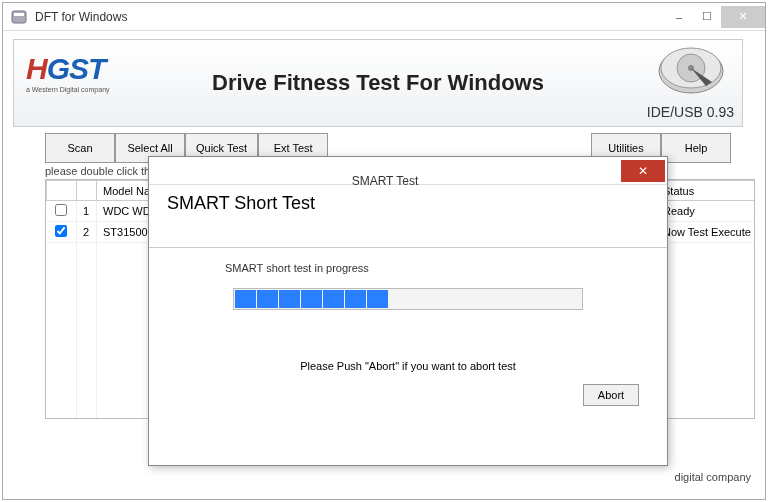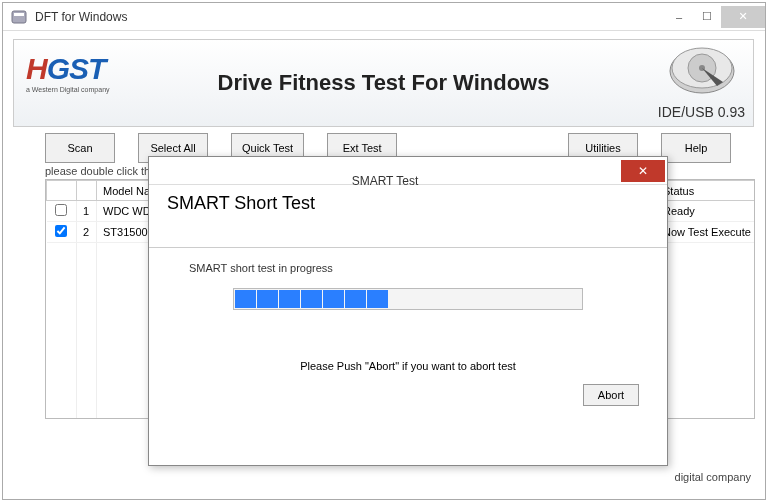--- a/index.html
+++ b/index.html
@@ -8,32 +8,32 @@
 
 .main-window { position: absolute; top: 2px; left: 2px; width: 764px; height: 498px; border: 1px solid #aaa; background: #fff; }
 .titlebar { height: 28px; background: #fff; display: flex; align-items: center; padding: 0 0 0 8px; border-bottom: 1px solid #ddd; }
 .titlebar .app-icon { width: 16px; height: 16px; margin-right: 8px; }
 .titlebar .title { flex: 1; text-align: left; font-size: 12px; color: #333; }
 .titlebar .win-controls { display: flex; }
 .titlebar .win-btn { width: 28px; height: 22px; display: flex; align-items: center; justify-content: center; font-size: 11px; color: #555; cursor: default; }
 .titlebar .win-btn.close { background: #ccc; color: #fff; width: 44px; }
 
 
-.banner { margin: 8px 11px 4px 10px; height: 88px; border: 1px solid #ccc; background: linear-gradient(#fff, #eef1f4); position: relative; display: flex; align-items: center; }
+.banner { margin: 8px 22px 4px 10px; height: 88px; border: 1px solid #ccc; background: linear-gradient(#fff, #eef1f4); position: relative; display: flex; align-items: center; }
 .logo { position: absolute; left: 12px; top: 14px; }
 .logo-text { font-size: 30px; font-weight: 900; font-style: italic; color: #1a5fb4; letter-spacing: -1px; line-height: 1; }
 .logo-text .red { color: #c0392b; }
 .logo-sub { font-size: 7px; color: #555; margin-top: 2px; }
 .banner-title { flex: 1; text-align: center; font-size: 22px; font-weight: bold; color: #222; }
 .hdd-icon { position: absolute; right: 16px; top: 6px; }
 .version-label { position: absolute; right: 8px; bottom: 6px; font-size: 14px; color: #333; }
 
 
 .toolbar { display: flex; gap: 8px; margin: 6px 34px 2px 42px; justify-content: space-between; }
-.toolbar .group { display: flex; gap: 23px; }
+.toolbar .group { display: flex; gap: 0; }
 .btn { min-width: 70px; height: 30px; padding: 0 10px; border: 1px solid #999; background: #f1f1f1; font-size: 11px; cursor: default; }
 .btn.sm { min-width: 56px; height: 22px; font-size: 11px; }
 
 .hint { margin: 2px 0 2px 42px; font-size: 11px; color: #444; }
 
 
 .table-wrap { margin: 0 10px 0 42px; border: 1px solid #bbb; background: #fff; height: 240px; overflow: hidden; }
 table { width: 100%; border-collapse: collapse; table-layout: fixed; }
 th { font-size: 11px; font-weight: normal; background: #fff; border: 1px solid #ccc; padding: 3px 6px; text-align: left; height: 20px; }
 td { font-size: 11px; padding: 3px 6px; border-right: 1px solid #eee; height: 18px; white-space: nowrap; overflow: hidden; }
@@ -46,21 +46,21 @@
 input[type=checkbox] { width: 12px; height: 12px; }
 
 .copyright { position: absolute; right: 14px; bottom: 16px; font-size: 11px; color: #444; }
 
 
 .modal { position: absolute; top: 156px; left: 148px; width: 520px; height: 310px; background: #fff; border: 1px solid #888; box-shadow: 2px 2px 8px rgba(0,0,0,0.25); }
 .modal .m-titlebar { height: 28px; display: flex; align-items: center; border-bottom: 1px solid #ddd; }
 .modal .m-title { flex: 1; text-align: center; font-size: 12px; color: #333; margin-top: 21px; }
 .modal .m-close { width: 44px; height: 22px; background: #c0392b; color: #fff; display: flex; align-items: center; justify-content: center; font-size: 12px; margin-right: 2px; cursor: default; }
 .modal .m-head { font-size: 18px; font-weight: normal; padding: 8px 18px 33px 18px; border-bottom: 1px solid #ccc; margin-bottom: 14px; }
-.modal .m-status { font-size: 11px; color: #333; padding-left: 40px; margin-bottom: 14px; }
+.modal .m-status { font-size: 11px; color: #333; padding-left: 76px; margin-bottom: 14px; }
 .progress { margin: 0 auto; width: 350px; height: 22px; border: 1px solid #bbb; background: #f4f4f4; display: flex; align-items: center; padding: 1px; gap: 1px; }
 .progress .chunk { width: 21px; height: 18px; background: #2a7fff; }
 .modal .m-hint { font-size: 11px; text-align: center; margin-top: 50px; }
 .modal .m-actions { display: flex; justify-content: flex-end; padding: 12px 28px 0 16px; }
 </style>
 </head>
 <body>
 
 <div class="main-window">
   <div class="titlebar">

